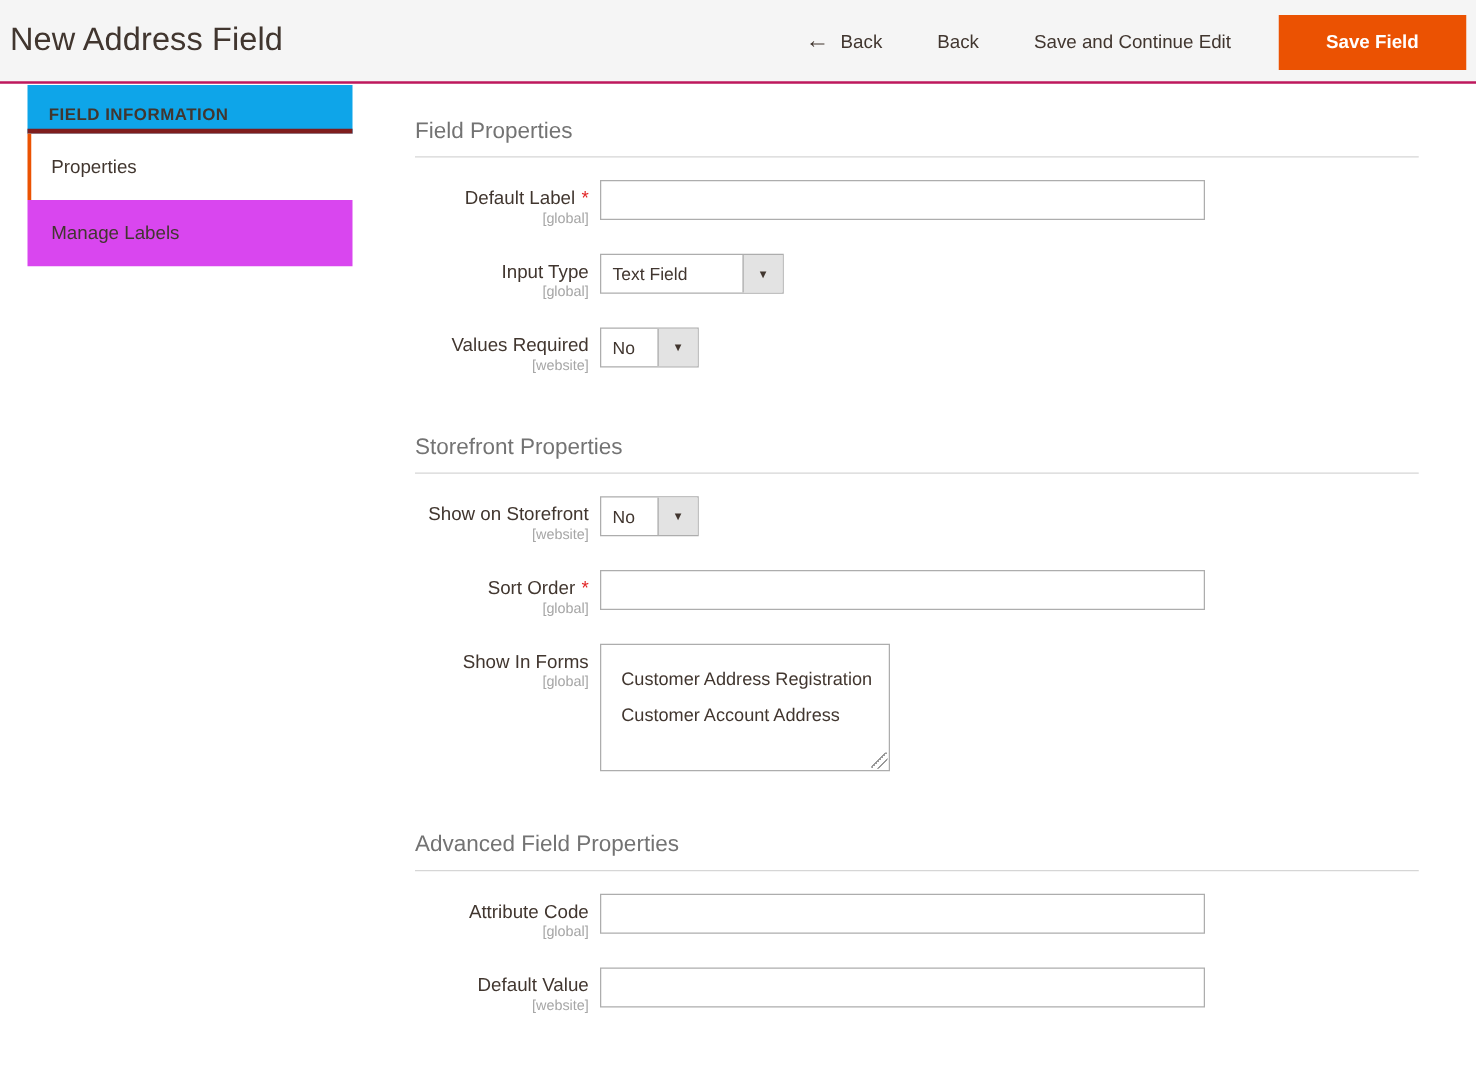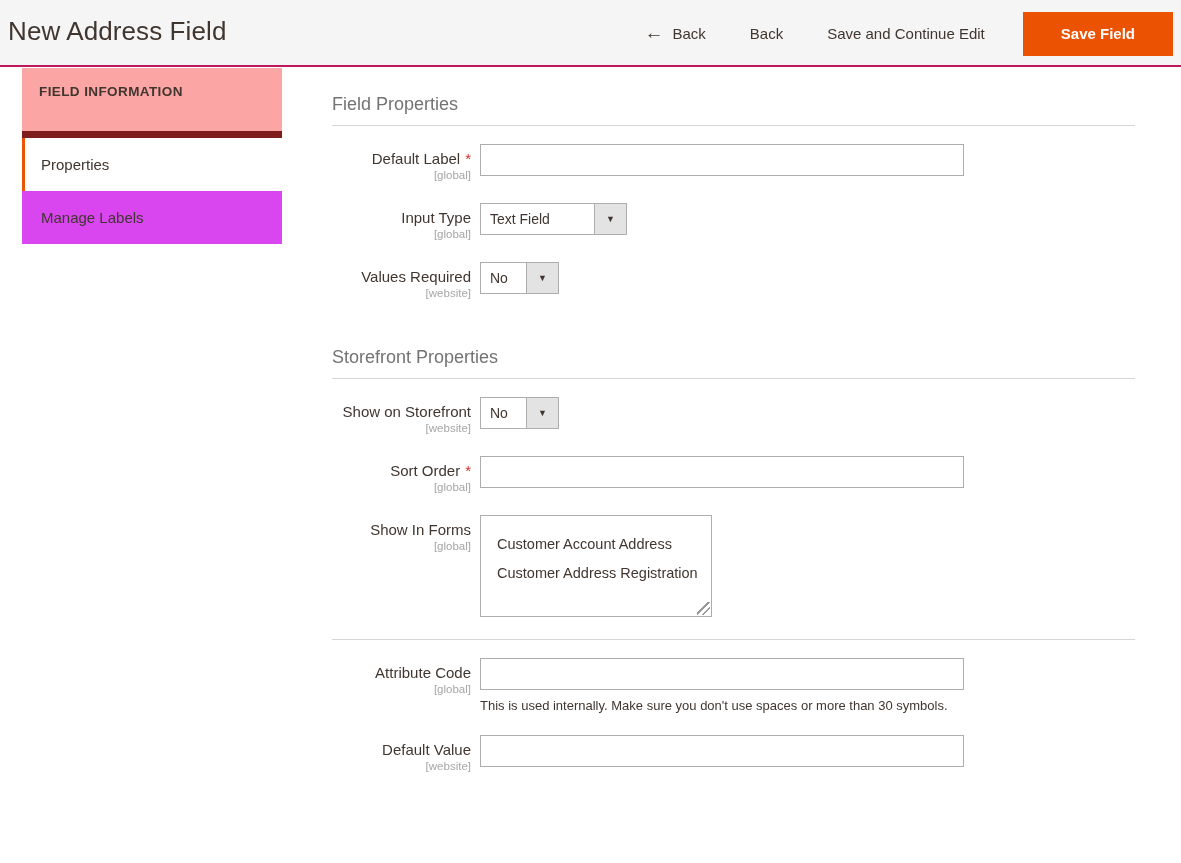--- a/index.html
+++ b/index.html
@@ -71,23 +71,23 @@
     white-space: nowrap;
   }
 
   
   #sidebar {
     position: absolute;
     left: 22px; top: 68px;
     width: 260px;
   }
   #sidebar-header {
-    background: #fca5a5;
-    border-bottom: 7px solid #7f1d1d;
-    padding: 16px 0 32px 17px;
+    background: #0ea5e9;
+    border-bottom: 4px solid #7f1d1d;
+    padding: 16px 0 4px 17px;
     font-size: 13.5px;
     font-weight: bold;
     color: #41362f;
     letter-spacing: 0.4px;
   }
   .sidebar-item {
     position: relative;
     padding: 18px 0 18px 19px;
     font-size: 15px;
     color: #41362f;
@@ -333,39 +333,39 @@
       </div>
     </div>
 
     <div class="field-row">
       <div class="field-label-col">
         <span class="field-label">Show In Forms</span>
         <span class="field-scope">[global]</span>
       </div>
       <div class="field-control-col">
         <div class="multiselect">
+          <div class="multiselect-option">Customer Address Registration</div>
           <div class="multiselect-option">Customer Account Address</div>
-          <div class="multiselect-option">Customer Address Registration</div>
           <div class="resize-grip"></div>
         </div>
       </div>
     </div>
   </div>
 
   <div class="section">
+    <div class="section-title">Advanced Field Properties</div>
     <div class="section-rule"></div>
 
     <div class="field-row">
       <div class="field-label-col">
         <span class="field-label">Attribute Code</span>
         <span class="field-scope">[global]</span>
       </div>
       <div class="field-control-col">
         <input class="text-input wide" type="text" value="" style="">
-        <div class="field-note">This is used internally. Make sure you don't use spaces or more than 30 symbols.</div>
       </div>
     </div>
 
     <div class="field-row">
       <div class="field-label-col">
         <span class="field-label">Default Value</span>
         <span class="field-scope">[website]</span>
       </div>
       <div class="field-control-col">
         <input class="text-input wide" type="text" value="" style="">

